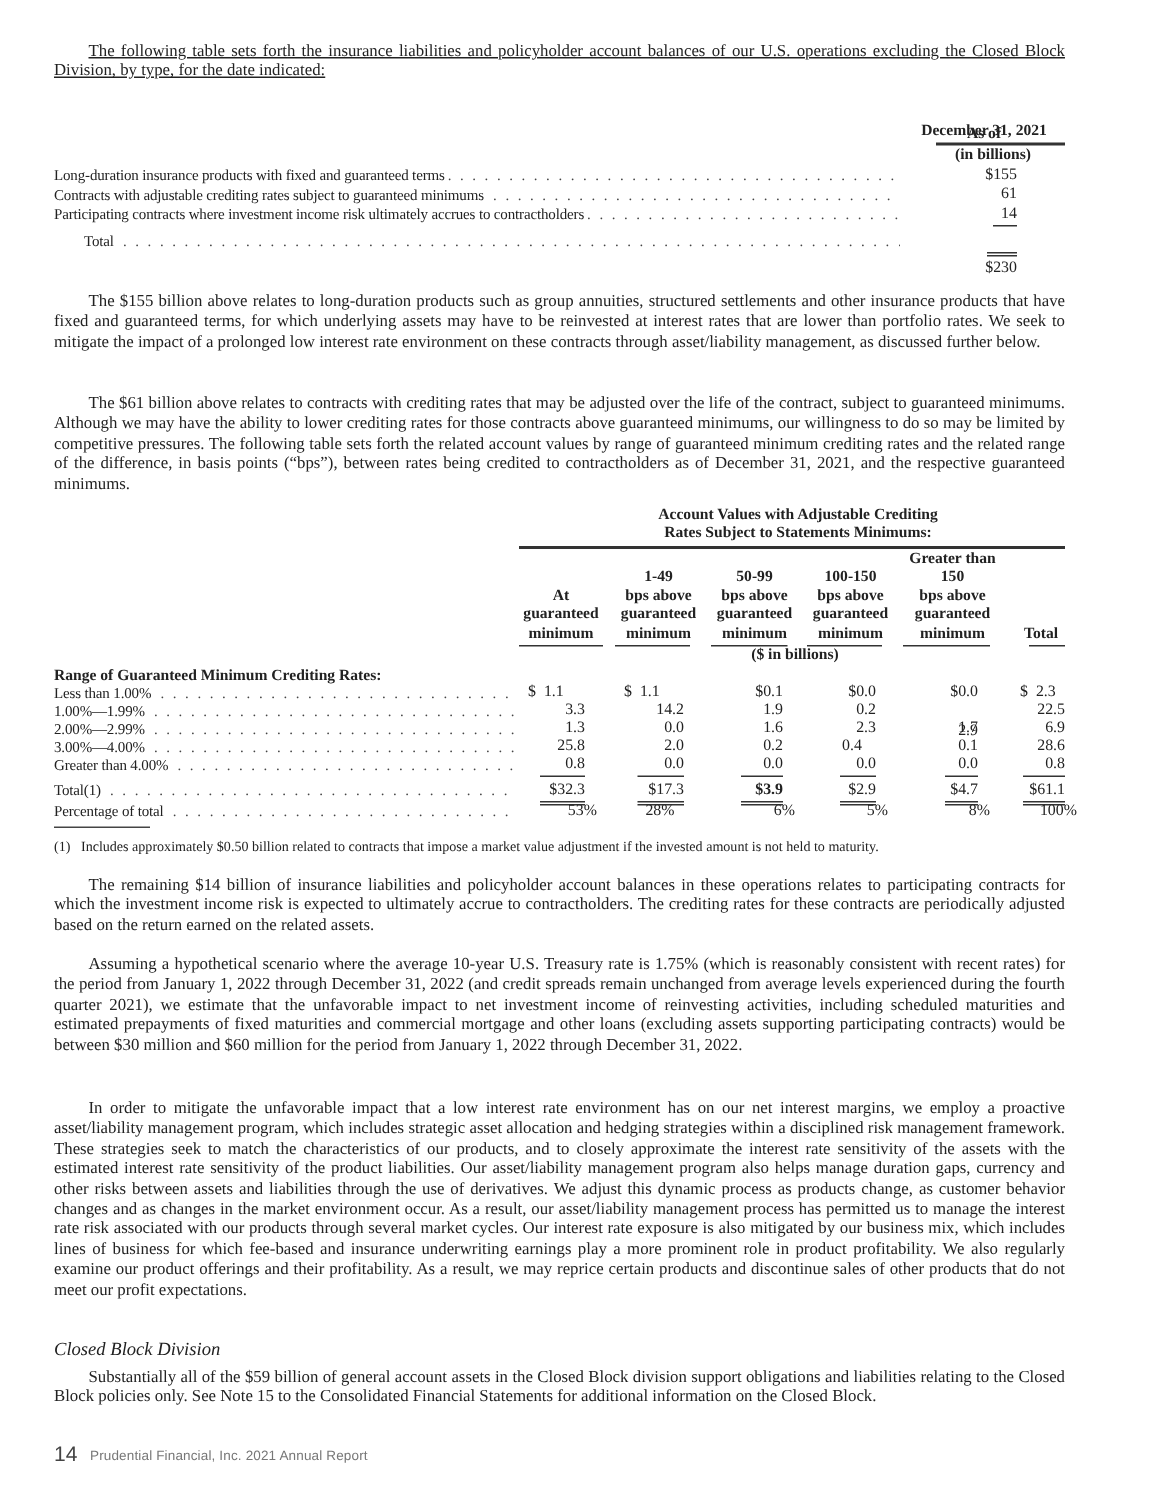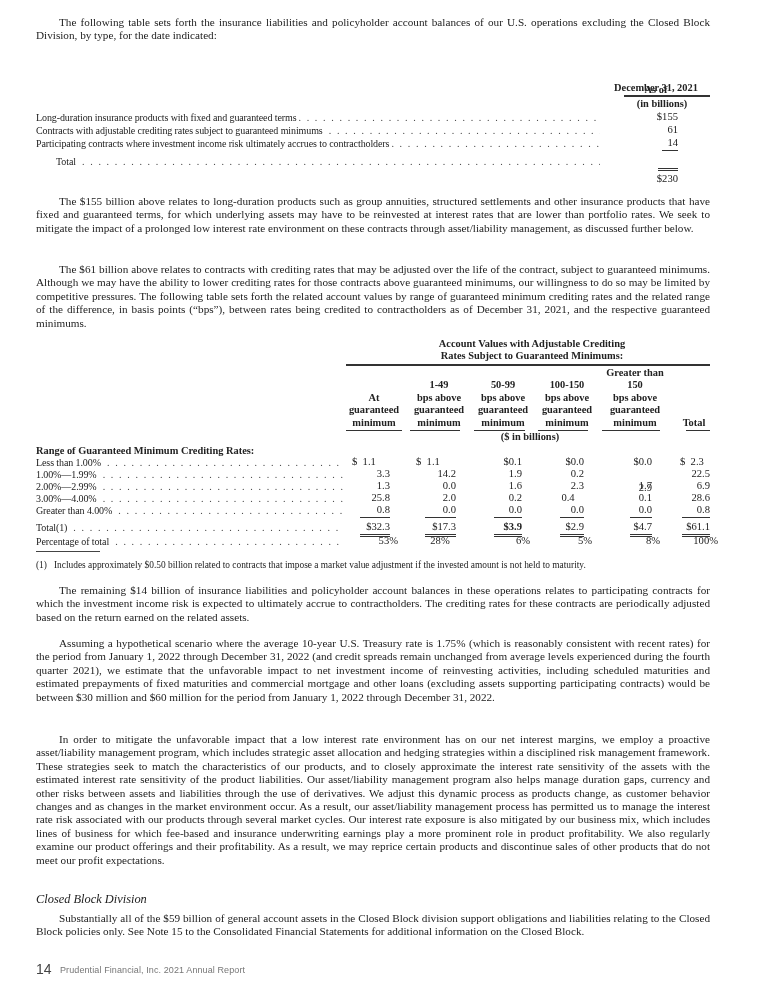--- a/index.html
+++ b/index.html
@@ -29,21 +29,21 @@
   .thick { position: absolute; height: 2px; background: #333; }
   .footer-num { position: absolute; left: 36px; top: 961px; font-size: 14px; font-family: "Liberation Sans", sans-serif; color: #444; }
   .footer-txt { position: absolute; left: 60px; top: 965px; font-size: 9px; font-family: "Liberation Sans", sans-serif; color: #777; letter-spacing: 0.1px; }
   .italic-head { position: absolute; left: 36px; top: 892px; font-style: italic; font-size: 12.4px; }
   .footnote { position: absolute; left: 36px; top: 560px; font-size: 9.4px; white-space: nowrap; }
   .fn-rule { position: absolute; left: 36px; top: 551px; width: 64px; height: 1px; background: #444; }
 </style>
 </head>
 <body>
 
-<div class="p" style="top:16px;">The following table sets forth the insurance liabilities and policyholder account balances of our U.S. operations excluding the Closed Block Division, by type, for the date indicated:</div>
+<div class="p" style="top:28px;text-decoration:underline;">The following table sets forth the insurance liabilities and policyholder account balances of our U.S. operations excluding the Closed Block Division, by type, for the date indicated:</div>
 
 <div>
   <div class="hdr" style="left:610px; top:84px; width:92px;">As of</div>
   <div class="hdr" style="left:604px; top:82px; width:104px;">December 31, 2021</div>
   <div class="thick" style="left:624px; top:95px; width:86px;"></div>
   <div class="hdr" style="left:614px; top:98px; width:96px;">(in billions)</div>
 
   <div class="row-label" style="top:112px; width:564px;">
     <span class="lbl">Long-duration insurance products with fixed and guaranteed terms</span><span class="dotfill">. . . . . . . . . . . . . . . . . . . . . . . . . . . . . . . . . . . . . . . . . . . . . . . . . . . . . . . . . . . . . . . . . . . . . . . . . . . . . . . . . . . . . . . . . . .</span>
   </div>
@@ -66,21 +66,21 @@
   <div class="num" style="left:630px; top:155px; width:48px;margin-top:18px;">$230</div>
   <div class="dline" style="left:658px; top:168px; width:20px;"></div>
 </div>
 
 <div class="p" style="top:195px;">The $155 billion above relates to long-duration products such as group annuities, structured settlements and other insurance products that have fixed and guaranteed terms, for which underlying assets may have to be reinvested at interest rates that are lower than portfolio rates. We seek to mitigate the impact of a prolonged low interest rate environment on these contracts through asset/liability management, as discussed further below.</div>
 
 <div class="p" style="top:263px;">The $61 billion above relates to contracts with crediting rates that may be adjusted over the life of the contract, subject to guaranteed minimums. Although we may have the ability to lower crediting rates for those contracts above guaranteed minimums, our willingness to do so may be limited by competitive pressures. The following table sets forth the related account values by range of guaranteed minimum crediting rates and the related range of the difference, in basis points (“bps”), between rates being credited to contractholders as of December 31, 2021, and the respective guaranteed minimums.</div>
 
 <div>
   <div class="hdr" style="left:352px; top:338px; width:360px;">Account Values with Adjustable Crediting</div>
-  <div class="hdr" style="left:352px; top:350px; width:360px;">Rates Subject to Guaranteed Minimums:</div>
+  <div class="hdr" style="left:352px; top:350px; width:360px;">Rates Subject to Statements Minimums:</div>
   <div class="thick" style="left:346px; top:364px; width:364px;"></div>
 
   <div class="hdr" style="left:344px; top:367px; width:60px;">
     <div>&nbsp;</div>
     <div>&nbsp;</div>
     <div>At</div>
     <div>guaranteed</div>
     <div>minimum</div>
   </div>
   <div class="hdr" style="left:408px; top:367px; width:62px;">

